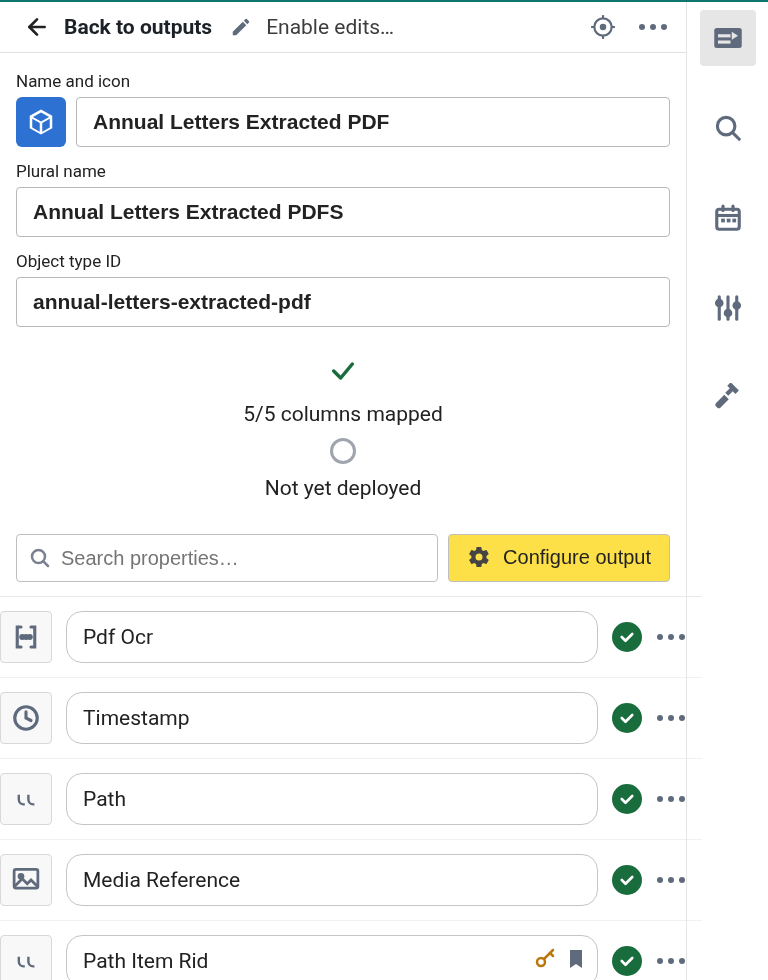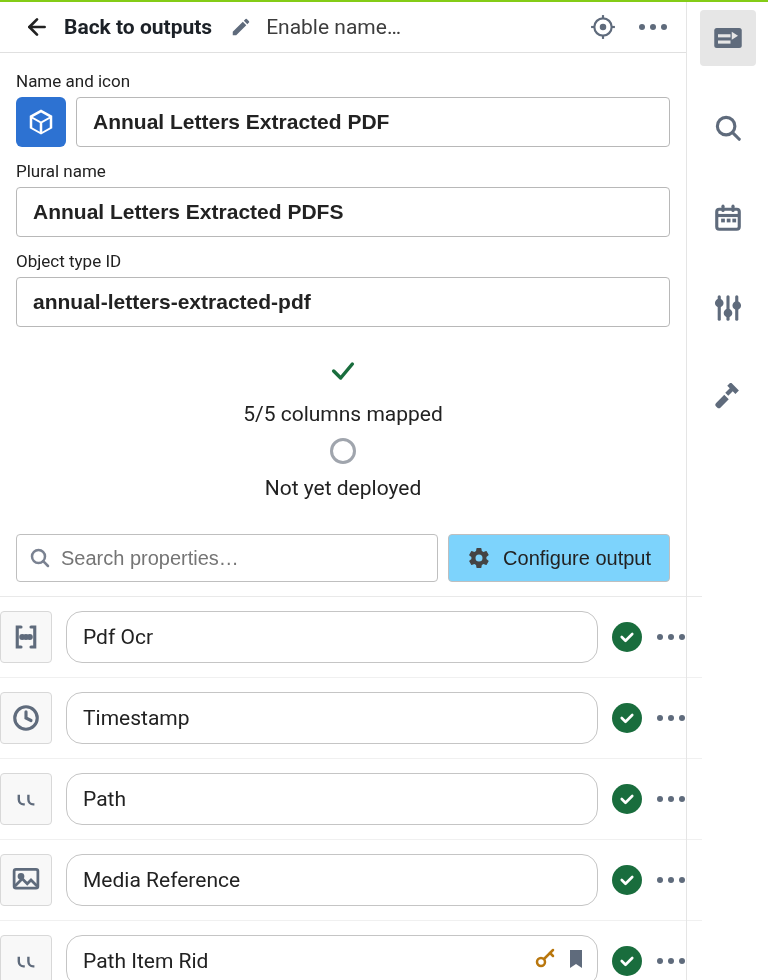--- a/index.html
+++ b/index.html
@@ -5,21 +5,21 @@
 * { box-sizing: border-box; margin: 0; padding: 0; }
 body {
   font-family: -apple-system, BlinkMacSystemFont, "Segoe UI", Roboto, sans-serif;
   font-size: 16px;
   color: #1c2127;
   background: #fff;
   width: 768px;
   height: 980px;
   overflow: hidden;
 }
-.app { display: flex; height: 100%; border-top: 2px solid #84cc16; }
+.app { display: flex; height: 100%; border-top: 2px solid #0f766e; }
 .main { flex: 1; min-width: 0; }
 .sidebar { width: 82px; border-left: 1px solid #e5e5e5; display: flex; flex-direction: column; align-items: center; padding-top: 8px; gap: 34px; }
 .sidebtn { width: 56px; height: 56px; display: flex; align-items: center; justify-content: center; color: #5f6b7c; border-radius: 4px; }
 .sidebtn.active { background: #e6e6e6; }
 
 .topbar { display: flex; align-items: center; gap: 18px; padding: 12px 18px 12px 24px; border-bottom: 1px solid #e0e0e0; }
 .back { display: flex; align-items: center; gap: 14px; font-weight: 700; font-size: 21px; cursor: pointer; }
 .back svg { width: 26px; height: 26px; }
 .enable { display: flex; align-items: center; gap: 14px; font-size: 21px; color: #3d3d3d; cursor: pointer; }
 .enable svg { width: 22px; height: 22px; fill: #5f6b7c; }
@@ -34,21 +34,21 @@
 
 .status { margin: 24px 0 6px 0; }
 .status-row { display: flex; align-items: center; gap: 12px; font-size: 21px; color: #222; padding: 6px 0; flex-direction: column; }
 .check-green svg { width: 28px; height: 28px; }
 .circle-empty { width: 26px; height: 26px; border: 3px solid #a0a5ad; border-radius: 50%; }
 
 .searchrow { display: flex; gap: 10px; margin-top: 28px; margin-bottom: 14px; }
 .searchwrap { flex: 1; position: relative; text-decoration: underline; }
 .searchwrap svg { position: absolute; left: 12px; top: 50%; transform: translateY(-50%); width: 24px; height: 24px; stroke: #7a8291; }
 .searchwrap input { width: 100%; height: 48px; padding: 0 14px 0 44px; font-size: 20px; color: #5f6b7c; border: 1px solid #bfbfbf; border-radius: 4px; }
-.configbtn { height: 48px; padding: 0 18px; font-size: 20px; display: flex; align-items: center; gap: 12px; border: 1px solid #bfbfbf; background: #7dd3fc; border-radius: 4px; cursor: pointer; color: #222; }
+.configbtn { height: 48px; padding: 12px 18px; font-size: 20px; display: flex; align-items: flex-end; gap: 12px; border: 1px solid #bfbfbf; background: #fde047; border-radius: 4px; cursor: pointer; color: #222; }
 .configbtn svg { width: 24px; height: 24px; fill: #444; }
 
 .proplist { border-top: 1px solid #e9e9e9; margin: 0 -16px; }
 .prop { display: flex; align-items: center; gap: 14px; padding: 14px 16px; border-bottom: 1px solid #f0f0f0; }
 .typeicon { width: 52px; height: 52px; border: 1px solid #d8d8d8; border-radius: 4px; background: #f8f8f8; display: flex; align-items: center; justify-content: center; color: #5f6b7c; flex-shrink: 0; }
 .propname { flex: 1; height: 52px; border: 1px solid #c5c5c5; border-radius: 16px; display: flex; align-items: center; padding: 0 16px; font-size: 21px; color: #222; position: relative; }
 .propname .righticons { position: absolute; right: 12px; display: flex; align-items: center; gap: 10px; }
 .okbadge { width: 30px; height: 30px; background: #196d3d; border-radius: 50%; display: flex; align-items: center; justify-content: center; flex-shrink: 0; }
 .okbadge svg { width: 18px; height: 18px; }
 .dots { width: 30px; display: flex; justify-content: center; gap: 5px; cursor: pointer; }
@@ -65,21 +65,21 @@
         <svg viewBox="0 0 24 24" fill="none" stroke="#222" stroke-width="2.5" stroke-linecap="round" stroke-linejoin="round">
             <line x1="19" y1="12" x2="5" y2="12"></line>
             <polyline points="12 19 5 12 12 5"></polyline>
           </svg>
         <span>Back to outputs</span>
       </div>
       <div class="enable">
         <svg viewBox="0 0 24 24">
             <path d="M3 17.25V21h3.75l11-11-3.75-3.75-11 11zM20.7 7.05a1 1 0 0 0 0-1.41l-2.34-2.34a1 1 0 0 0-1.41 0l-1.83 1.83 3.75 3.75 1.83-1.83z"></path>
           </svg>
-        <span>Enable name…</span>
+        <span>Enable edits…</span>
       </div>
       <div class="tbright">
         <div class="iconbtn">
           <svg width="26" height="26" viewBox="0 0 24 24" fill="none" stroke="#5f6b7c" stroke-width="2">
               <circle cx="12" cy="12" r="8"></circle>
               <circle cx="12" cy="12" r="2" fill="#5f6b7c"></circle>
               <line x1="12" y1="1" x2="12" y2="4"></line>
               <line x1="12" y1="20" x2="12" y2="23"></line>
               <line x1="1" y1="12" x2="4" y2="12"></line>
               <line x1="20" y1="12" x2="23" y2="12"></line>

